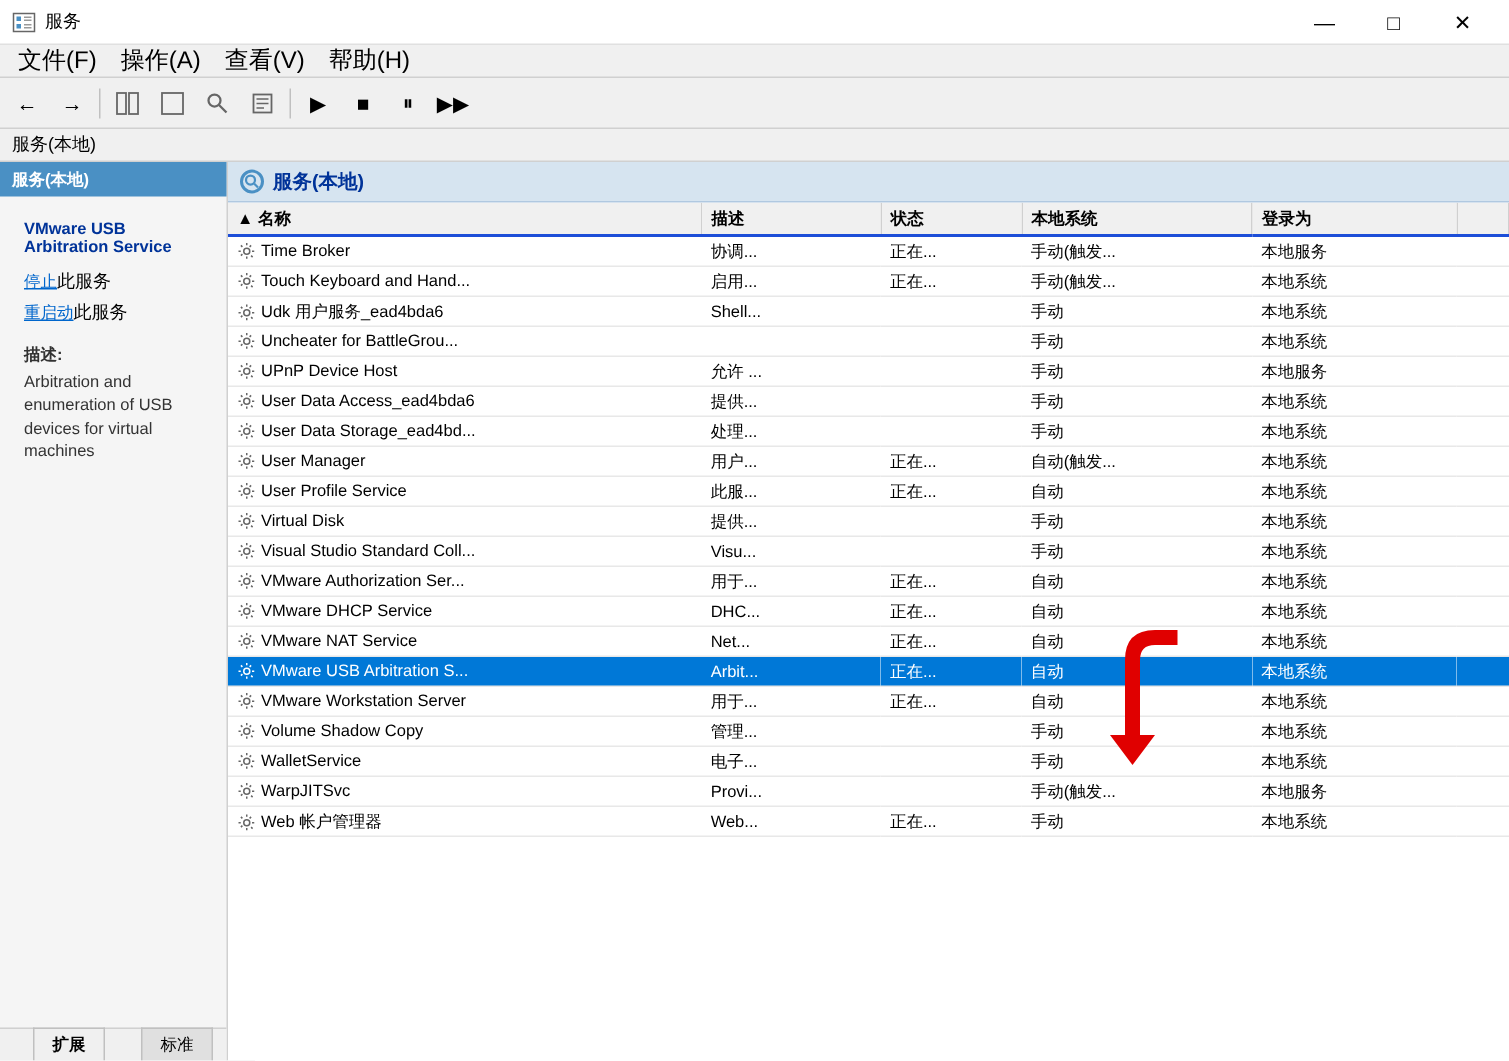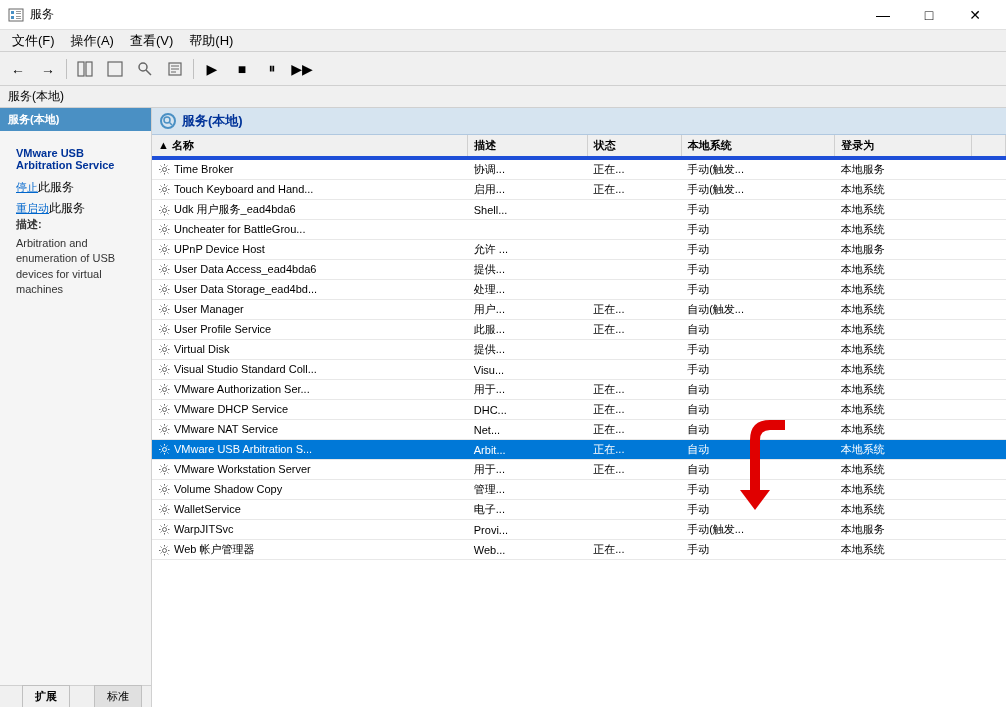--- a/index.html
+++ b/index.html
@@ -51,21 +51,21 @@
     .menu-bar {
       background: #f0f0f0;
       height: 22px;
       display: flex;
       align-items: center;
       padding: 0 4px;
       border-bottom: 1px solid #d0d0d0;
     }
     .menu-item {
       padding: 2px 8px;
-      font-size: 13px;
+      font-size: 16px;
       cursor: pointer;
     }
 
     
     .toolbar {
       background: #f0f0f0;
       height: 34px;
       display: flex;
       align-items: center;
       padding: 0 4px;
@@ -135,20 +135,21 @@
       color: #0066cc;
       cursor: pointer;
       font-size: 11px;
       display: block;
       margin-bottom: 4px;
       text-decoration: underline;
       margin-top: 25px;
     }
     .sidebar-desc-label {
       font-size: 11px;
+      margin-top: 12px;
       font-weight: bold;
       color: #333;
     }
     .sidebar-desc {
       font-size: 11px;
       color: #333;
       margin-top: 4px;
       line-height: 1.4;
     }
 
@@ -211,21 +212,21 @@
       overflow-y: auto;
       background: white;
     }
     table {
       width: 100%;
       border-collapse: collapse;
       table-layout: fixed;
     }
     thead th {
       background: #f0f0f0;
-      border-bottom: 4px solid #1d4ed8;
+      border-bottom: 2px solid #1d4ed8;
       border-right: 1px solid #d0d0d0;
       padding: 3px 6px;
       text-align: left;
       font-size: 11px;
       font-weight: bold;
       position: sticky;
       top: 0;
       z-index: 10;
     }
     tbody td {

